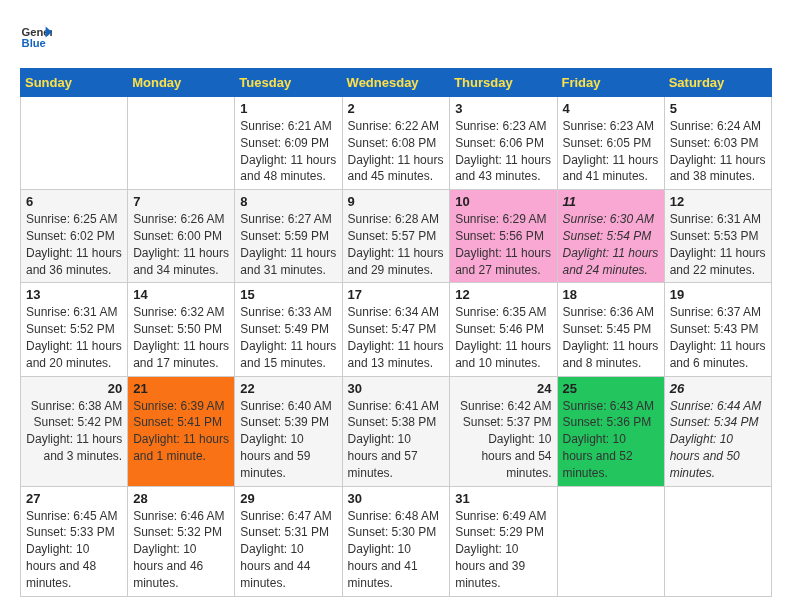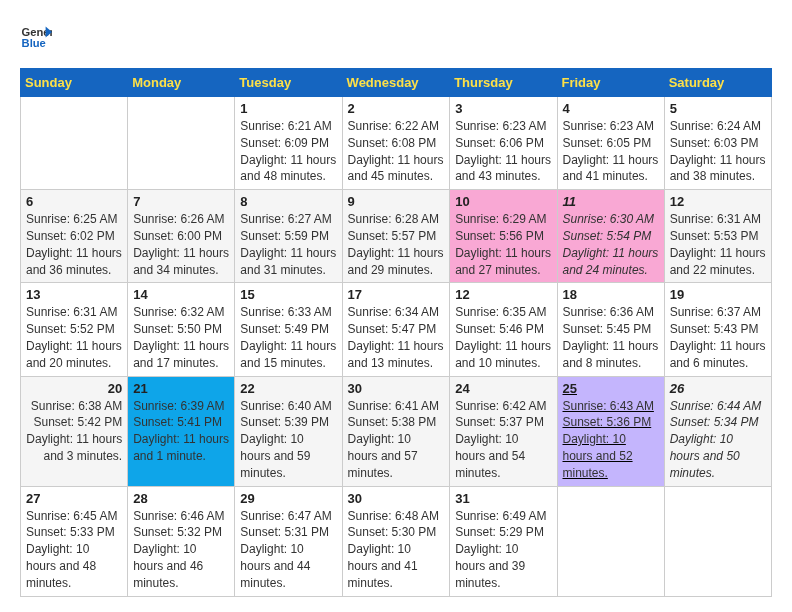--- a/index.html
+++ b/index.html
@@ -190,37 +190,37 @@
         <td>
           <span class="day-number">19</span>
           <div class="day-info">Sunrise: 6:37 AM<br>Sunset: 5:43 PM<br>Daylight: 11 hours and 6 minutes.</div>
         </td>
       </tr>
       <tr>
         <td style="background: rgb(245, 245, 245); text-align: right;">
           <span class="day-number">20</span>
           <div class="day-info">Sunrise: 6:38 AM<br>Sunset: 5:42 PM<br>Daylight: 11 hours and 3 minutes.</div>
         </td>
-        <td style="background: #0ea5e9;">
+        <td style="background: #f97316;">
           <span class="day-number">21</span>
           <div class="day-info">Sunrise: 6:39 AM<br>Sunset: 5:41 PM<br>Daylight: 11 hours and 1 minute.</div>
         </td>
         <td style="background: rgb(245, 245, 245);">
           <span class="day-number">22</span>
           <div class="day-info">Sunrise: 6:40 AM<br>Sunset: 5:39 PM<br>Daylight: 10 hours and 59 minutes.</div>
         </td>
         <td style="background: rgb(245, 245, 245);">
           <span class="day-number">30</span>
           <div class="day-info">Sunrise: 6:41 AM<br>Sunset: 5:38 PM<br>Daylight: 10 hours and 57 minutes.</div>
         </td>
-        <td style="background: rgb(245, 245, 245);">
+        <td style="background: rgb(245, 245, 245); text-align: right;">
           <span class="day-number">24</span>
           <div class="day-info">Sunrise: 6:42 AM<br>Sunset: 5:37 PM<br>Daylight: 10 hours and 54 minutes.</div>
         </td>
-        <td style="background: #c4b5fd; text-decoration: underline;">
+        <td style="background: #22c55e;">
           <span class="day-number">25</span>
           <div class="day-info">Sunrise: 6:43 AM<br>Sunset: 5:36 PM<br>Daylight: 10 hours and 52 minutes.</div>
         </td>
         <td style="background: rgb(245, 245, 245); font-style: italic;">
           <span class="day-number">26</span>
           <div class="day-info">Sunrise: 6:44 AM<br>Sunset: 5:34 PM<br>Daylight: 10 hours and 50 minutes.</div>
         </td>
       </tr>
       <tr>
         <td>

